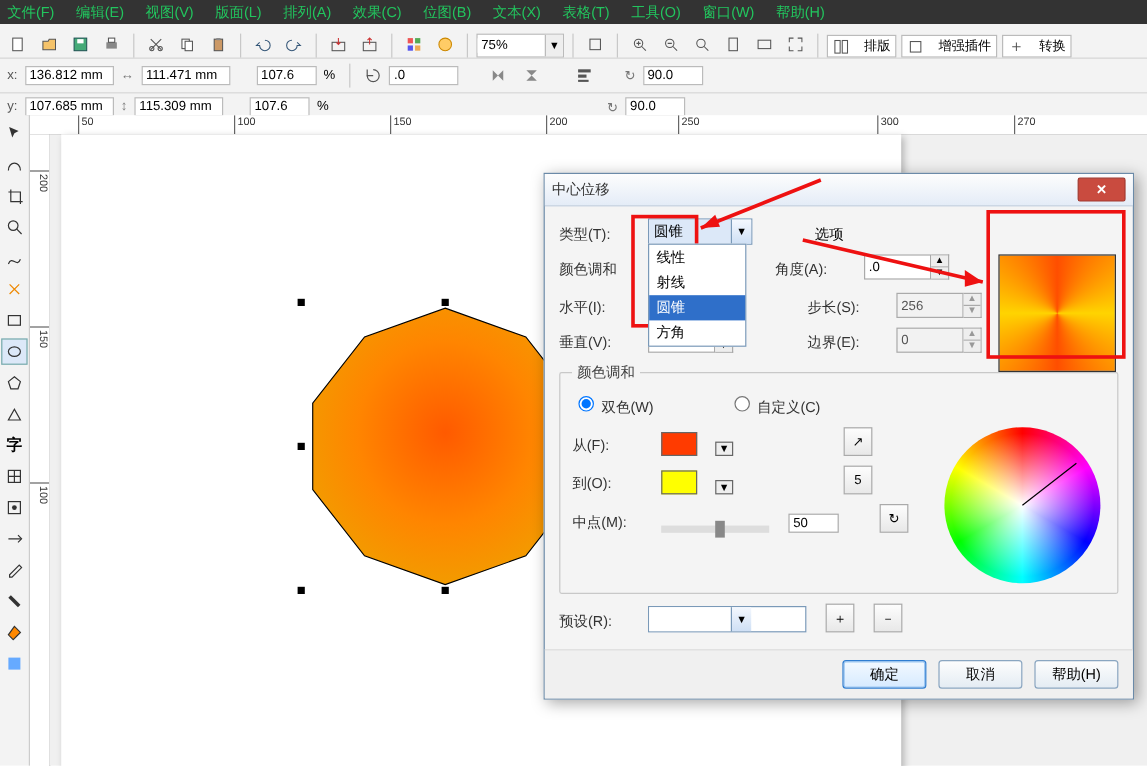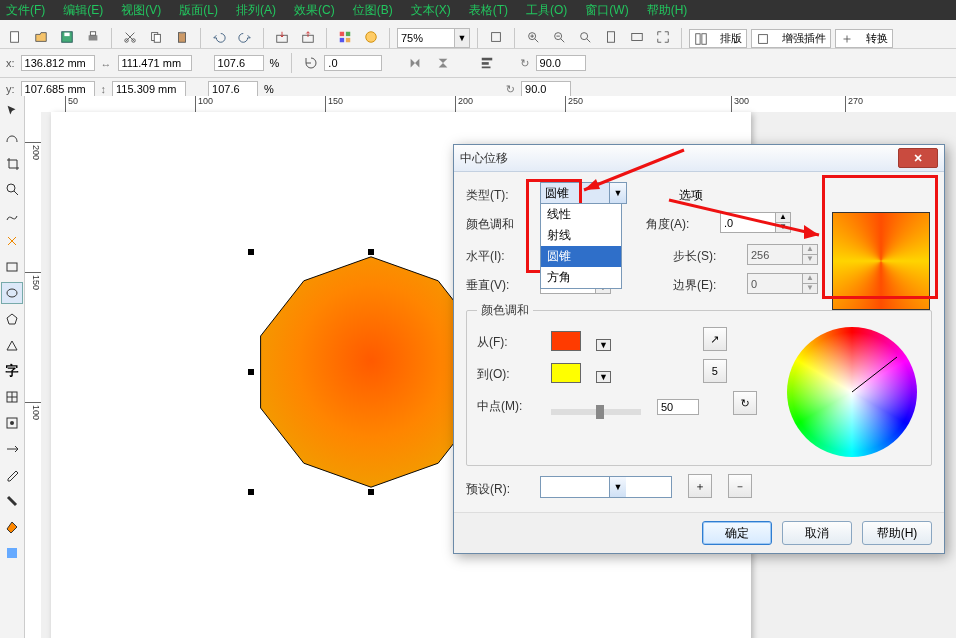--- a/index.html
+++ b/index.html
@@ -489,20 +489,25 @@
             <div>▼</div>
           </div>
         </div>
       <span class="disabled">%</span>
     </div>
 
     <div class="preview"></div>
 
     <fieldset>
       <legend>颜色调和</legend>
+      <div class="row">
+        <label style="width:auto"><input type="radio" checked="" style=""> <span>双色(W)</span></label>
+        <div style="width:30px"></div>
+        <label style="width:auto"><input type="radio" style=""> <span>自定义(C)</span></label>
+      </div>
       <div style="display:flex;gap:30px">
         <div>
           <div class="row">
               <label>从(F):</label>
             <span class="color-swatch" style="background:#ff3b00"></span>
               <span style="font-size:9px;margin-left:-1px;border:1px solid #666;padding:0 2px;background:#eee">▼</span>
             <div style="width:60px"></div>
             <div class="small-btn">↗</div>
           </div>
           <div class="row">

